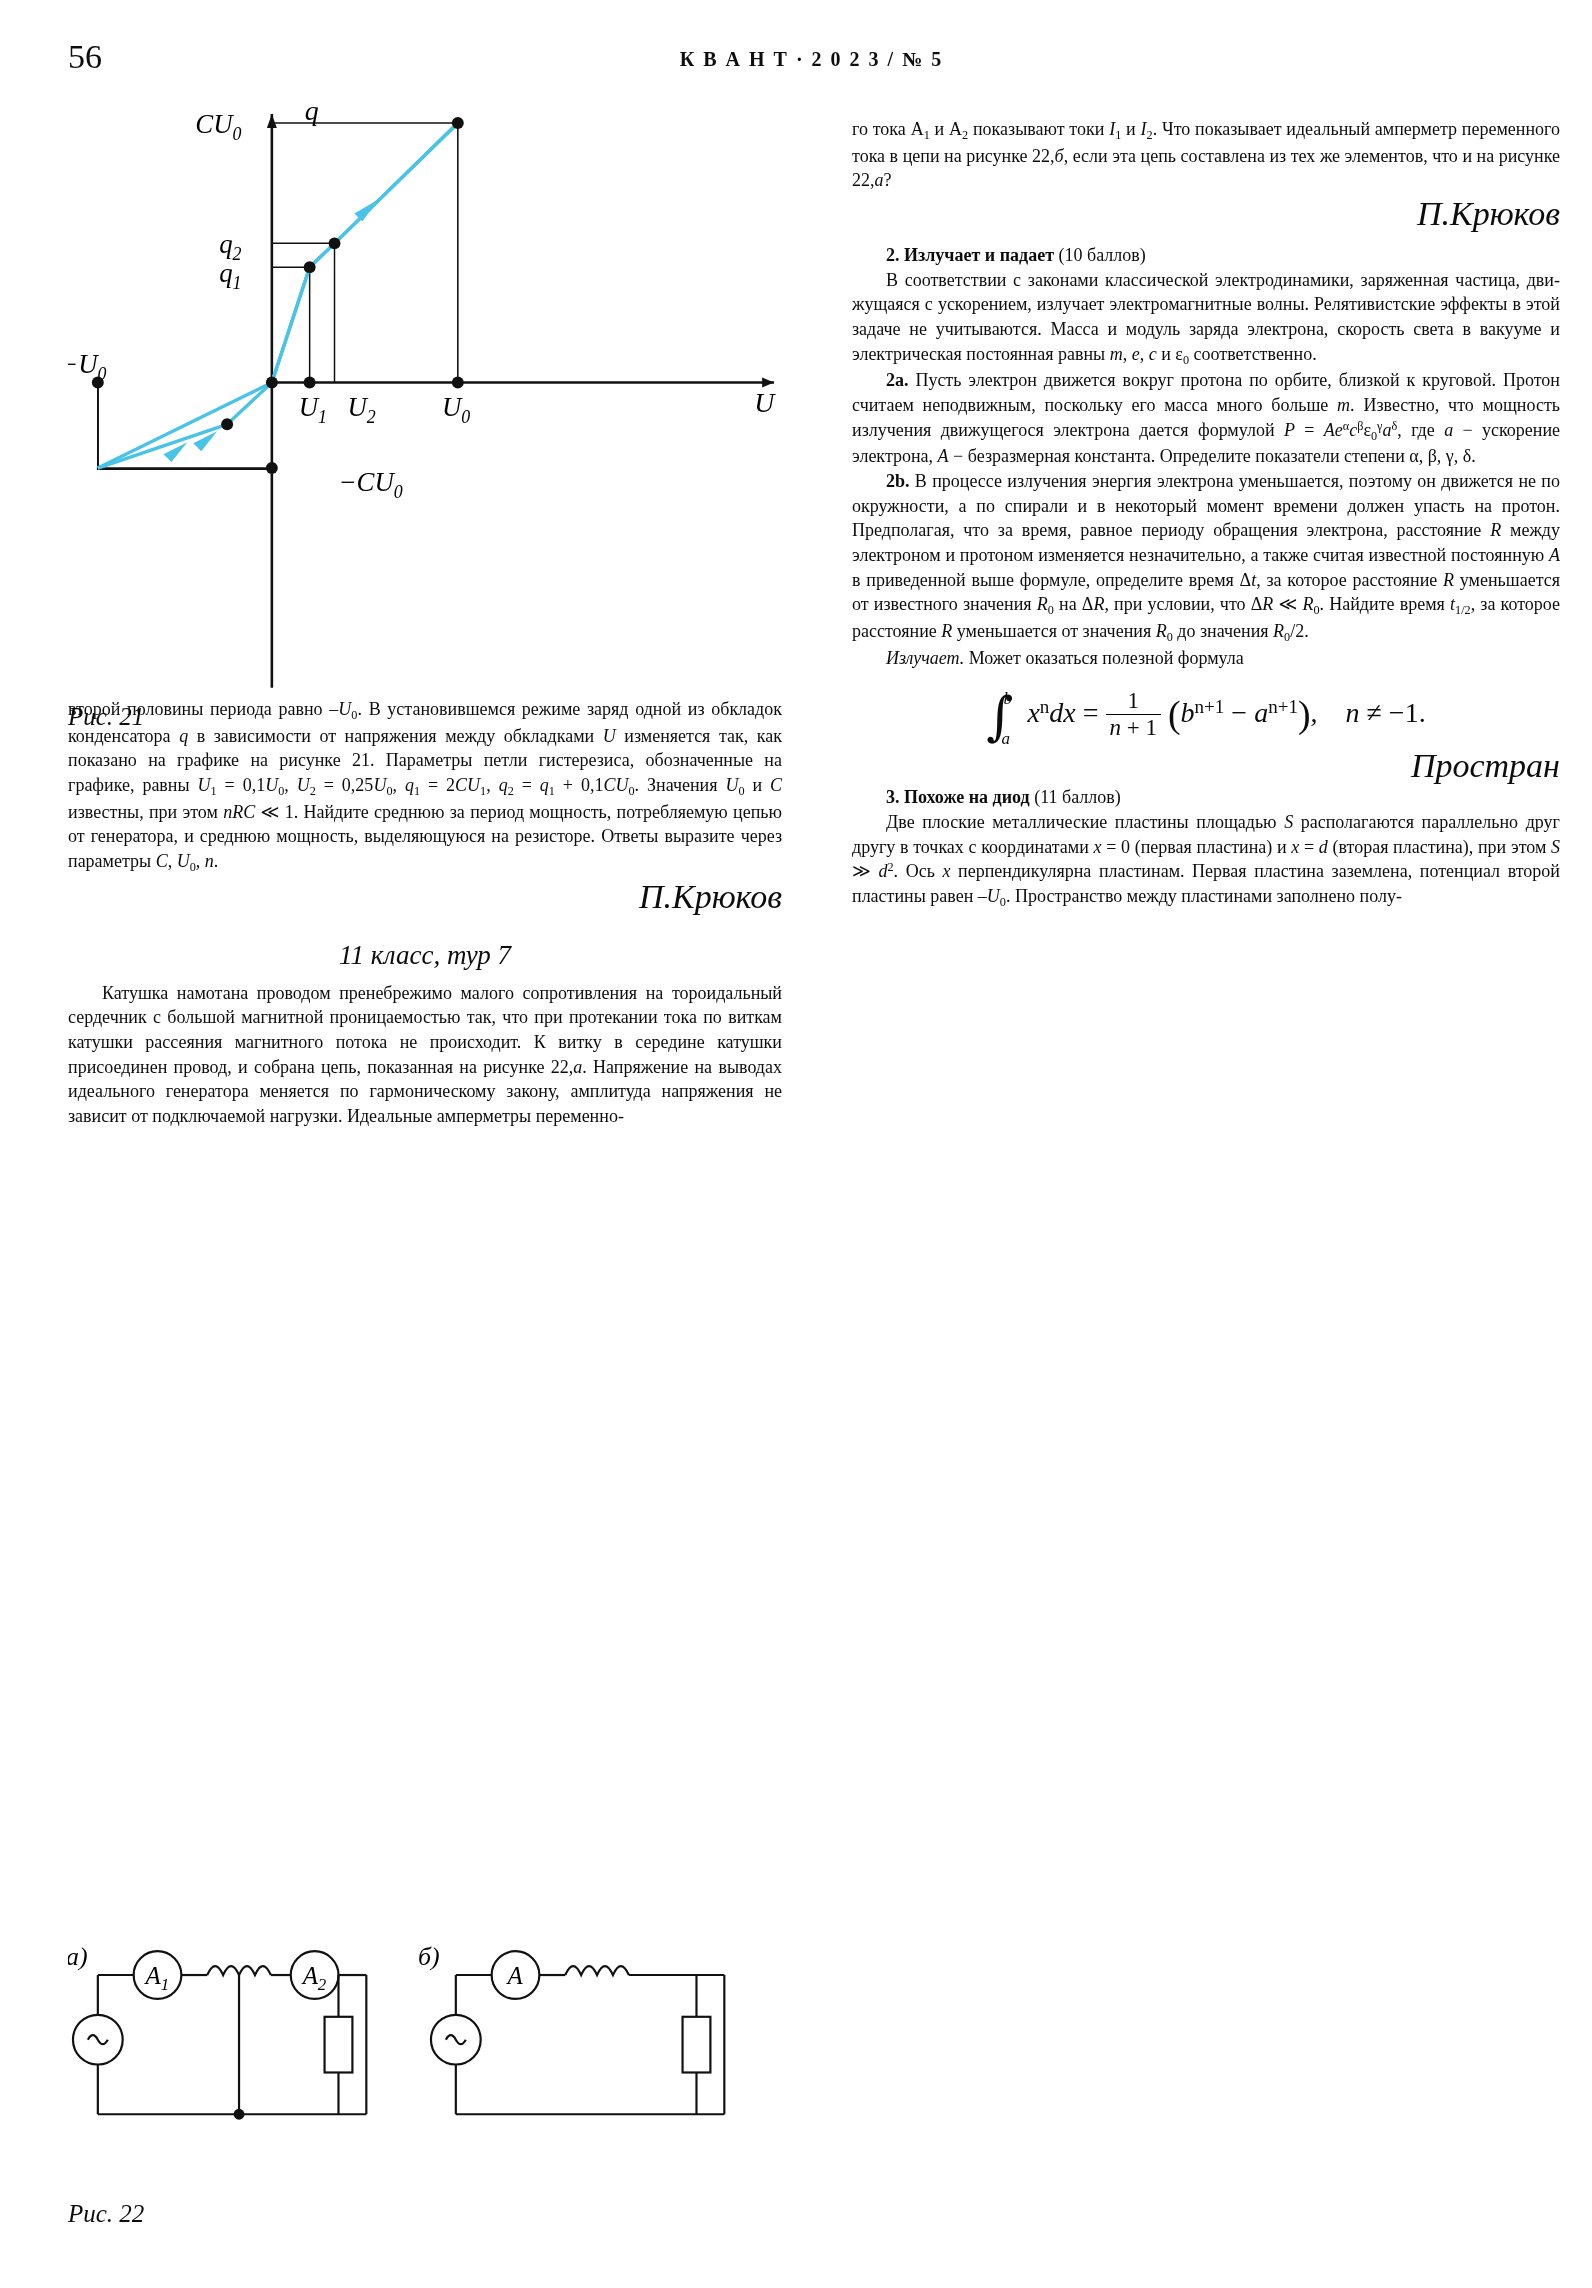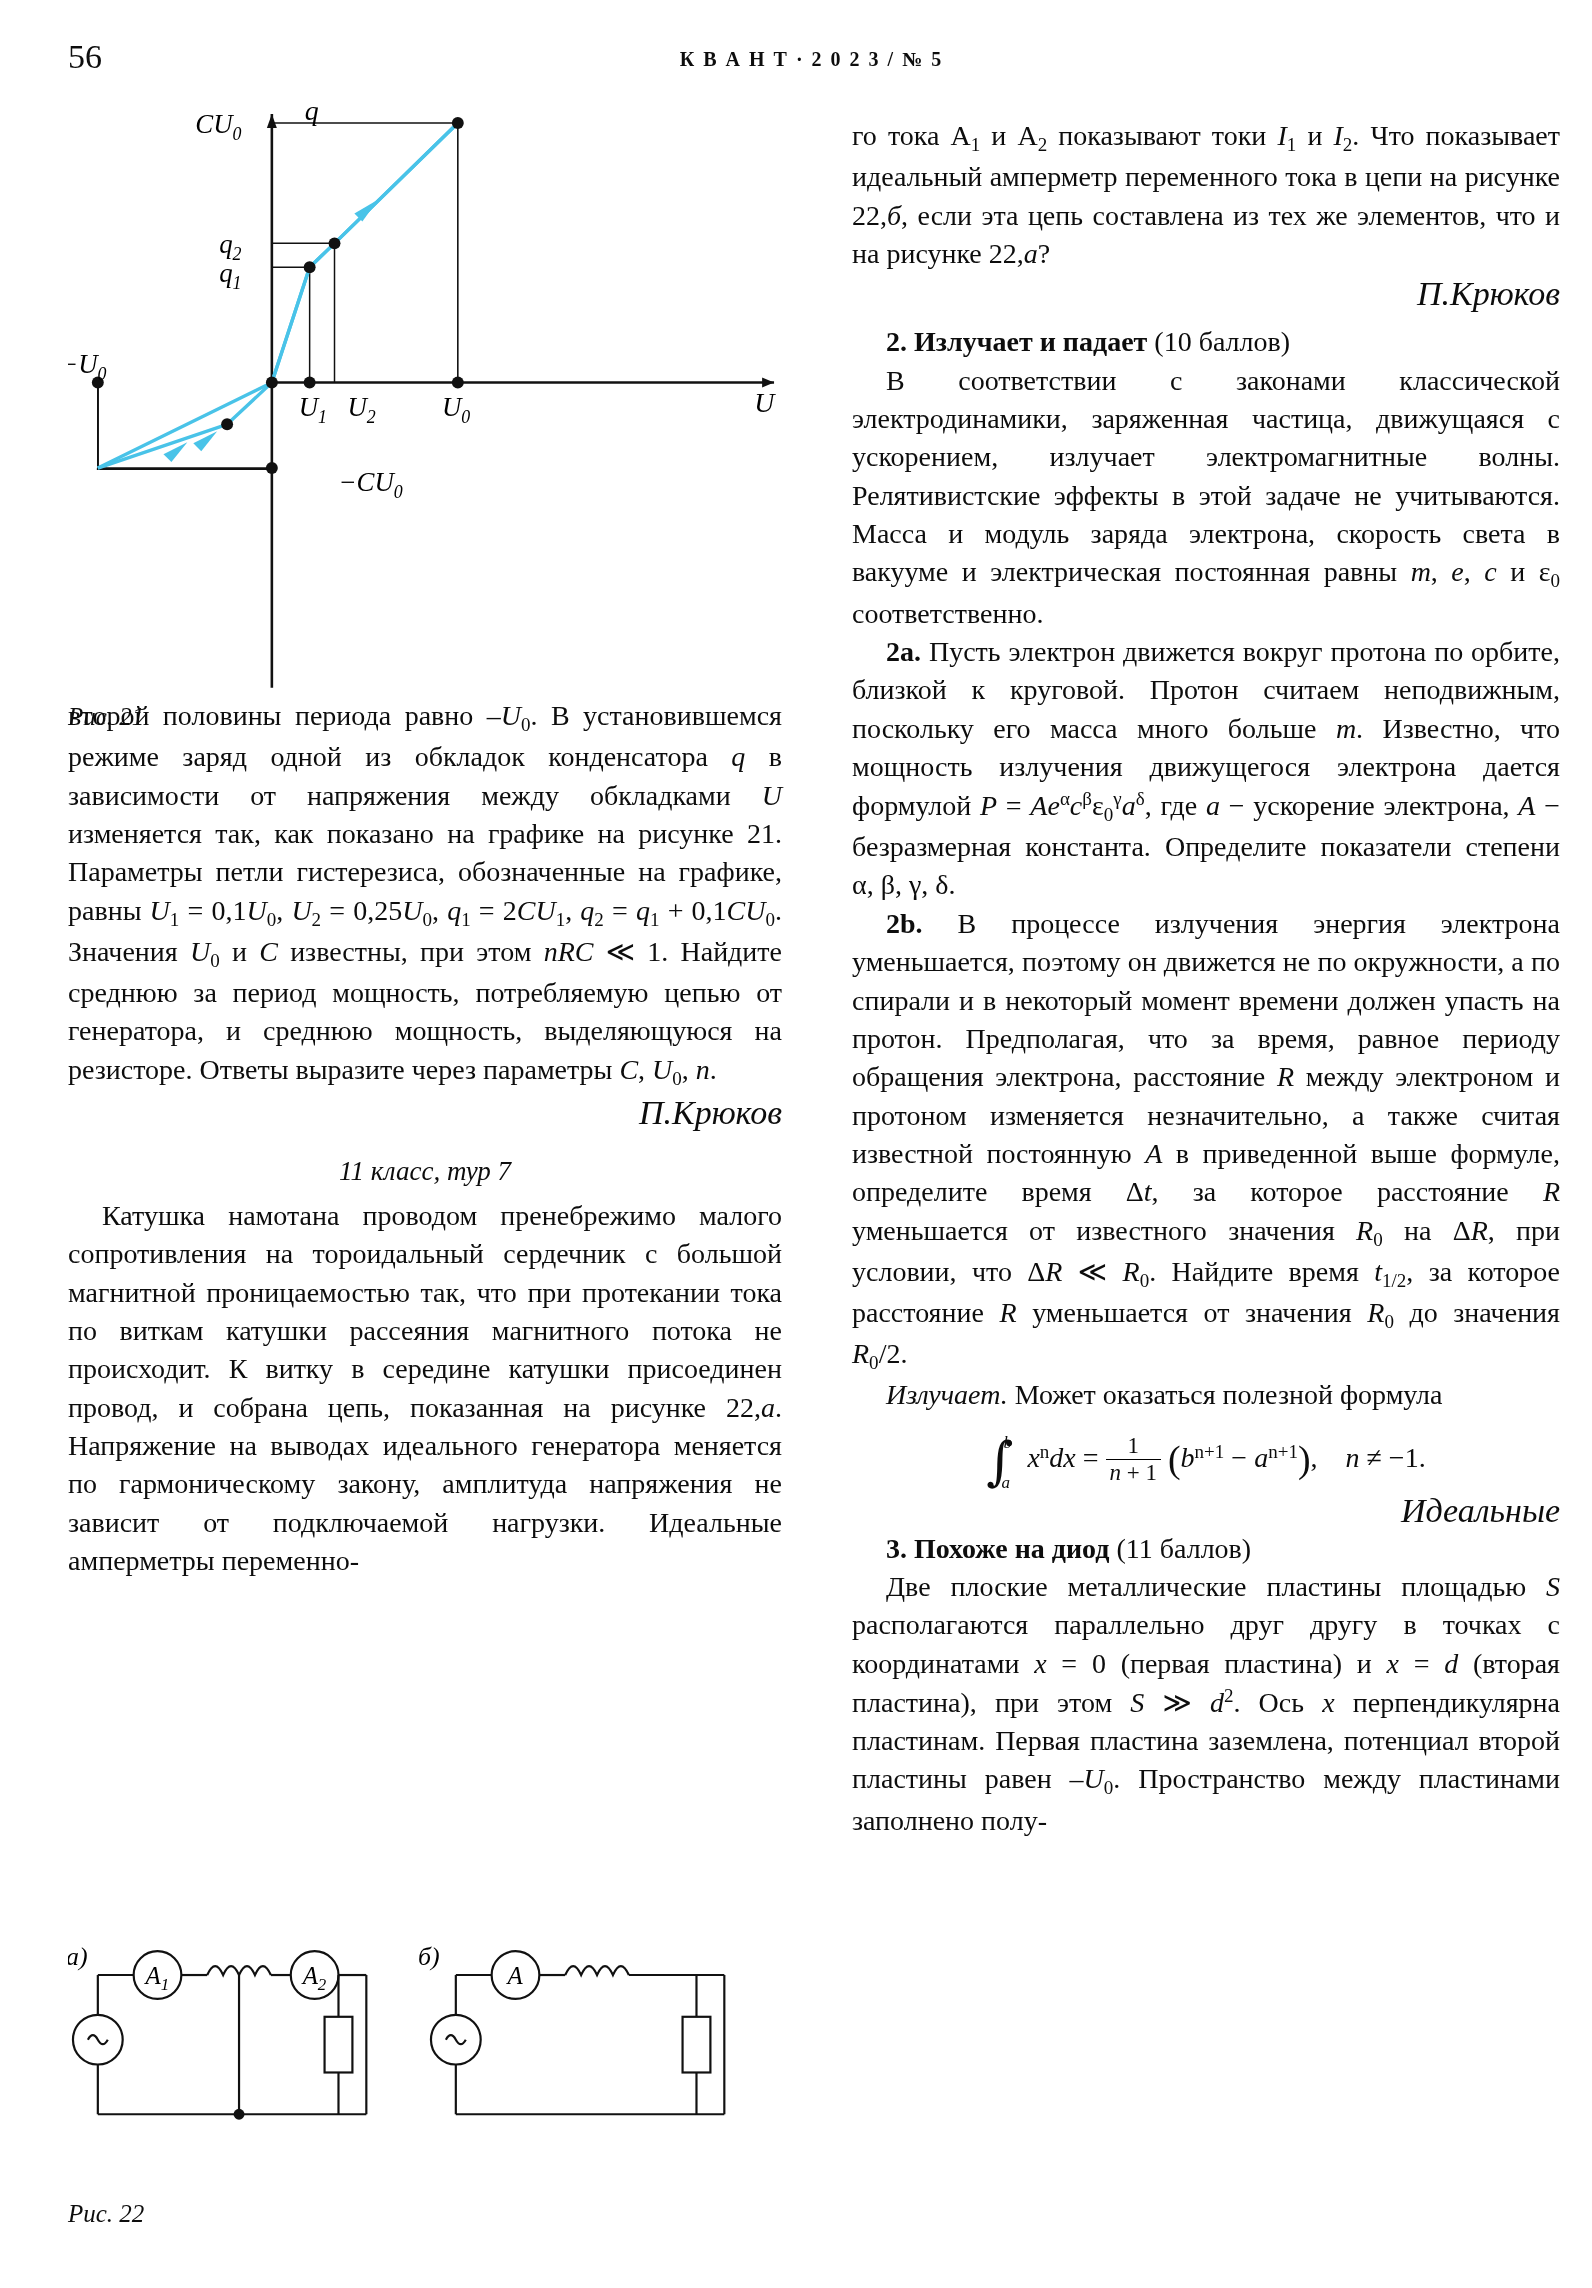--- a/index.html
+++ b/index.html
@@ -28,21 +28,21 @@
   }
   
   .col-left{
     position:absolute;left:52px;top:100px;width:714px;
   }
   .col-right{
     position:absolute;left:836px;top:117px;width:708px;
   }
   p{
     margin:0 0 0 0;
-    font-size:28px;
+    font-size:18px;
     line-height:1.37;
     text-align:justify;
     text-justify:inter-word;
     hyphens:manual;
   }
   p.ind{text-indent:34px;}
   .sig{
     text-align:right;font-style:italic;font-size:34px;margin-top:2px;
   }
   .center-it{
@@ -250,21 +250,21 @@
     <p class="ind"><b>2b.</b> В процессе излучения энергия электро­на уменьшается, поэтому он движется не по окружности, а по спирали и в некоторый момент времени должен упасть на протон. Предполагая, что за время, равное периоду обращения электрона, расстояние <span class="mi">R</span> между электроном и протоном изменяется незначи­тельно, а также считая известной постоян­ную <span class="mi">A</span> в приведенной выше формуле, опре­делите время Δ<span class="mi">t</span>, за которое расстояние <span class="mi">R</span> уменьшается от известного значения <span class="mi">R</span><sub>0</sub> на Δ<span class="mi">R</span>, при условии, что Δ<span class="mi">R</span> ≪ <span class="mi">R</span><sub>0</sub>. Найдите время <span class="mi">t</span><sub>1/2</sub>, за которое расстояние <span class="mi">R</span> уменьша­ется от значения <span class="mi">R</span><sub>0</sub> до значения <span class="mi">R</span><sub>0</sub>/2.</p>
 
     <p class="ind"><i>Излучает.</i> <span>Может оказаться полезной формула</span></p>
 
     <div class="formula-block">
       <span class="intsym">∫</span><span class="intlim"><span class="up">b</span><span class="lo">a</span></span>&nbsp;&nbsp;<span class="mi">x</span><sup>n</sup><span class="mi">dx</span> =
       <span class="frac"><span class="num">1</span><span class="den"><span class="mi">n</span> + 1</span></span>
       <span class="bigparen">(</span><span class="mi">b</span><sup>n+1</sup> − <span class="mi">a</span><sup>n+1</sup><span class="bigparen">)</span>,&nbsp;&nbsp;&nbsp;&nbsp;<span class="mi">n</span> ≠ −1.
     </div>
 
-    <div class="sig">Идеальные</div>
+    <div class="sig">Простран</div>
 
     <p class="ind" style="margin-top:0;"><span class="prob-title">3. Похоже на диод</span> <span>(11 баллов)</span></p>
 
     <p class="ind">Две плоские металлические пластины пло­щадью <span class="mi">S</span> располагаются параллельно друг другу в точках с координатами <span class="mi">x</span> = 0 (первая пластина) и <span class="mi">x</span> = <span class="mi">d</span> (вторая пластина), при этом <span class="mi">S</span> ≫ <span class="mi">d</span><sup>2</sup>. Ось <span class="mi">x</span> перпендикулярна пласти­нам. Первая пластина заземлена, потенци­ал второй пластины равен –<span class="mi">U</span><sub>0</sub>. Простран­ство между пластинами заполнено полу-</p>
   </div>
 
 </div>
 
 
 </body></html>

